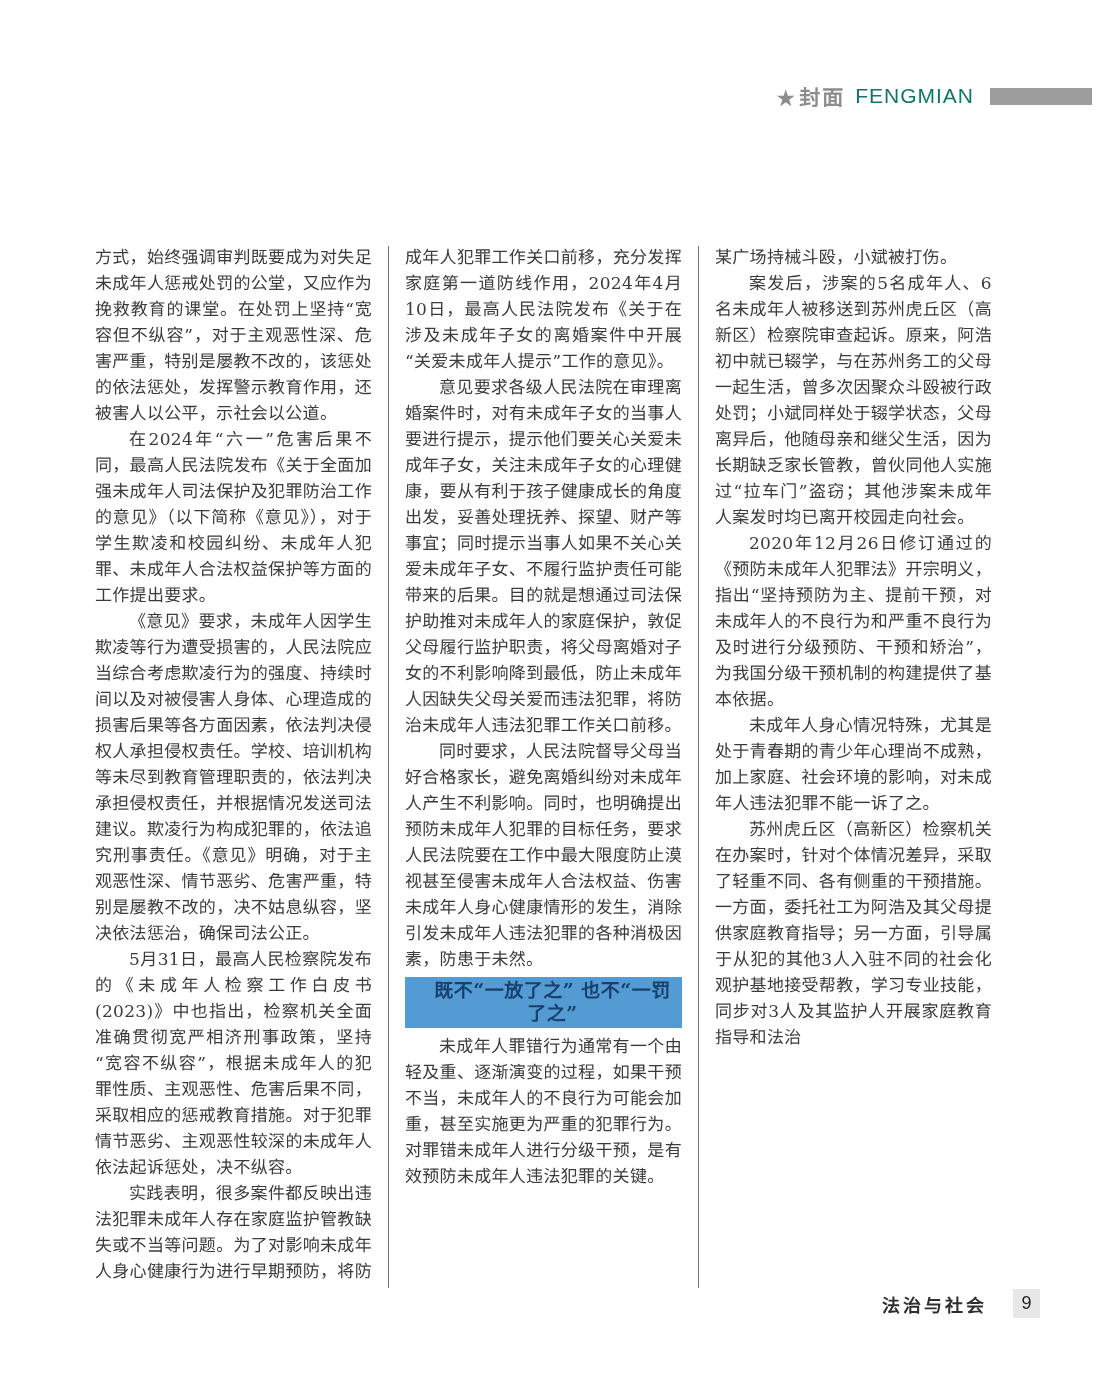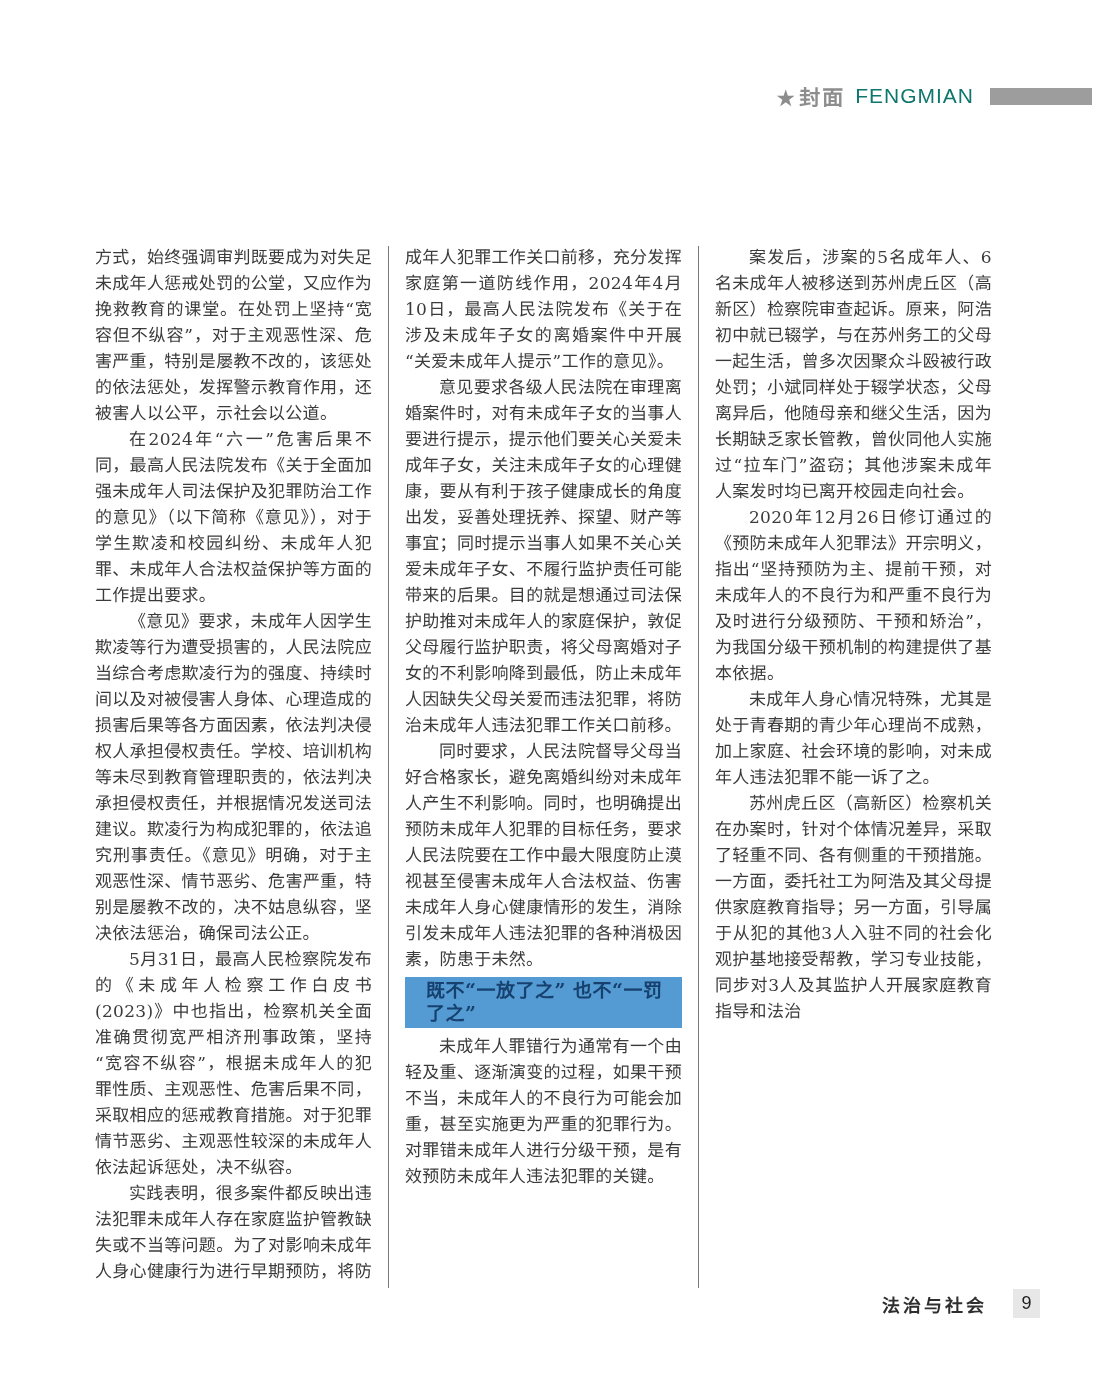--- a/index.html
+++ b/index.html
@@ -83,21 +83,21 @@
   .para.no-indent { text-indent: 0; }
   .subheading {
     margin: 5px 0 5px 0;
     font-size: 19px;
     line-height: 23px;
     font-weight: bold;
     color: #16406e;
     background: #549bd3;
     padding: 2px 3px 3px 21px;
     letter-spacing: 0.5px;
-    text-align: left;
+    text-align: center;
   }
 
   
   .footer {
     position: absolute;
     right: 60px;
     bottom: 80px;
     display: flex;
     align-items: center;
     font-family: "Liberation Sans", sans-serif;
@@ -145,20 +145,21 @@
     <div class="col-sep"></div>
     <div class="col">
         <p class="para no-indent">成年人犯罪工作关口前移，充分发挥家庭第一道防线作用，2024年4月10日，最高人民法院发布《关于在涉及未成年子女的离婚案件中开展“关爱未成年人提示”工作的意见》。</p>
         <p class="para">意见要求各级人民法院在审理离婚案件时，对有未成年子女的当事人要进行提示，提示他们要关心关爱未成年子女，关注未成年子女的心理健康，要从有利于孩子健康成长的角度出发，妥善处理抚养、探望、财产等事宜；同时提示当事人如果不关心关爱未成年子女、不履行监护责任可能带来的后果。目的就是想通过司法保护助推对未成年人的家庭保护，敦促父母履行监护职责，将父母离婚对子女的不利影响降到最低，防止未成年人因缺失父母关爱而违法犯罪，将防治未成年人违法犯罪工作关口前移。</p>
         <p class="para">同时要求，人民法院督导父母当好合格家长，避免离婚纠纷对未成年人产生不利影响。同时，也明确提出预防未成年人犯罪的目标任务，要求人民法院要在工作中最大限度防止漠视甚至侵害未成年人合法权益、伤害未成年人身心健康情形的发生，消除引发未成年人违法犯罪的各种消极因素，防患于未然。</p>
         <h3 class="subheading">既不“一放了之” 也不“一罚了之”</h3>
         <p class="para">未成年人罪错行为通常有一个由轻及重、逐渐演变的过程，如果干预不当，未成年人的不良行为可能会加重，甚至实施更为严重的犯罪行为。对罪错未成年人进行分级干预，是有效预防未成年人违法犯罪的关键。</p>
       </div>
     <div class="col-sep"></div>
     <div class="col">
+        <p class="para no-indent">某广场持械斗殴，小斌被打伤。</p>
         <p class="para">案发后，涉案的5名成年人、6名未成年人被移送到苏州虎丘区（高新区）检察院审查起诉。原来，阿浩初中就已辍学，与在苏州务工的父母一起生活，曾多次因聚众斗殴被行政处罚；小斌同样处于辍学状态，父母离异后，他随母亲和继父生活，因为长期缺乏家长管教，曾伙同他人实施过“拉车门”盗窃；其他涉案未成年人案发时均已离开校园走向社会。</p>
         <p class="para">2020年12月26日修订通过的《预防未成年人犯罪法》开宗明义，指出“坚持预防为主、提前干预，对未成年人的不良行为和严重不良行为及时进行分级预防、干预和矫治”，为我国分级干预机制的构建提供了基本依据。</p>
         <p class="para">未成年人身心情况特殊，尤其是处于青春期的青少年心理尚不成熟，加上家庭、社会环境的影响，对未成年人违法犯罪不能一诉了之。</p>
         <p class="para">苏州虎丘区（高新区）检察机关在办案时，针对个体情况差异，采取了轻重不同、各有侧重的干预措施。一方面，委托社工为阿浩及其父母提供家庭教育指导；另一方面，引导属于从犯的其他3人入驻不同的社会化观护基地接受帮教，学习专业技能，同步对3人及其监护人开展家庭教育指导和法治</p>
       </div>
   </main>
 
   <footer class="footer">
     <span class="journal">法治与社会</span>
     <span class="page-num">9</span>

